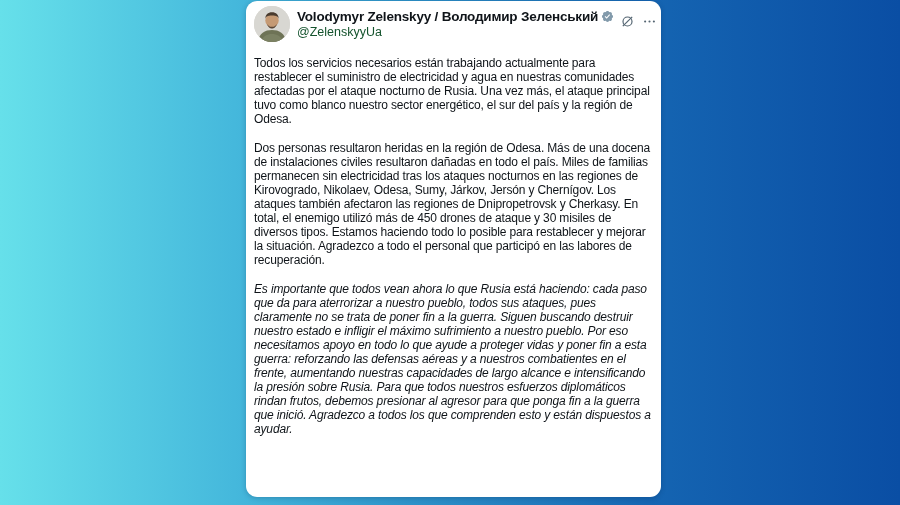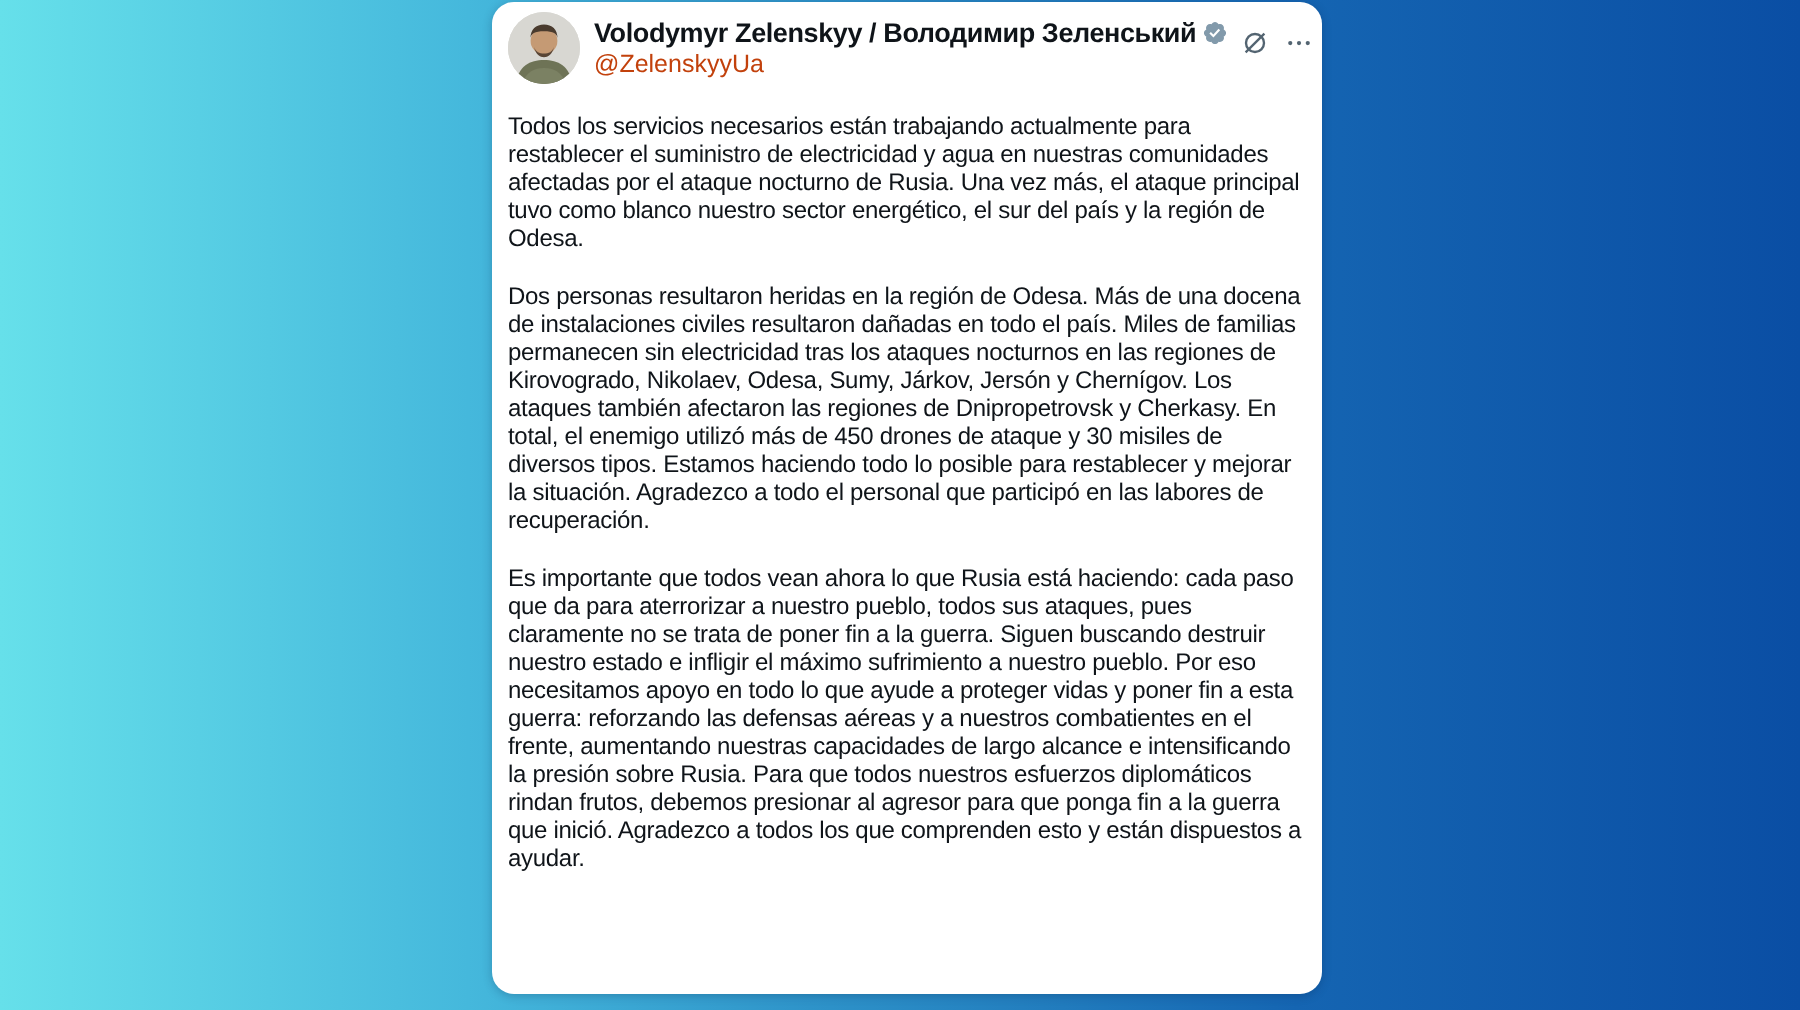--- a/index.html
+++ b/index.html
@@ -57,21 +57,21 @@
   }
   .display-name {
     font-size: 13.5px;
     font-weight: bold;
     color: #0f1419;
     letter-spacing: -0.2px;
   }
   .verified { display: inline-flex; }
   .handle {
     font-size: 12.5px;
-    color: #c2410c;
+    color: #14532d;
     margin-top: 1px;
   }
 
   .header-actions {
     position: absolute;
     right: 2px;
     top: 8px;
     display: flex;
     align-items: center;
     gap: 7px;
@@ -81,21 +81,21 @@
 
   .tweet-body {
     margin-top: 9px;
     width: 399px;
     color: #0f1419;
     font-size: 12px;
     line-height: 14px;
     letter-spacing: -0.15px;
   }
   .tweet-body p { margin: 0 0 15px 0; }
-  .tweet-body p:last-child { margin-bottom: 8px; }
+  .tweet-body p:last-child { margin-bottom: 8px; font-style: italic; }
 </style>
 </head>
 <body>
 
 <div class="stage">
   <article class="tweet-card">
 
     <header class="tweet-header">
       <div class="avatar">
         <svg width="36" height="36" viewBox="0 0 36 36">

